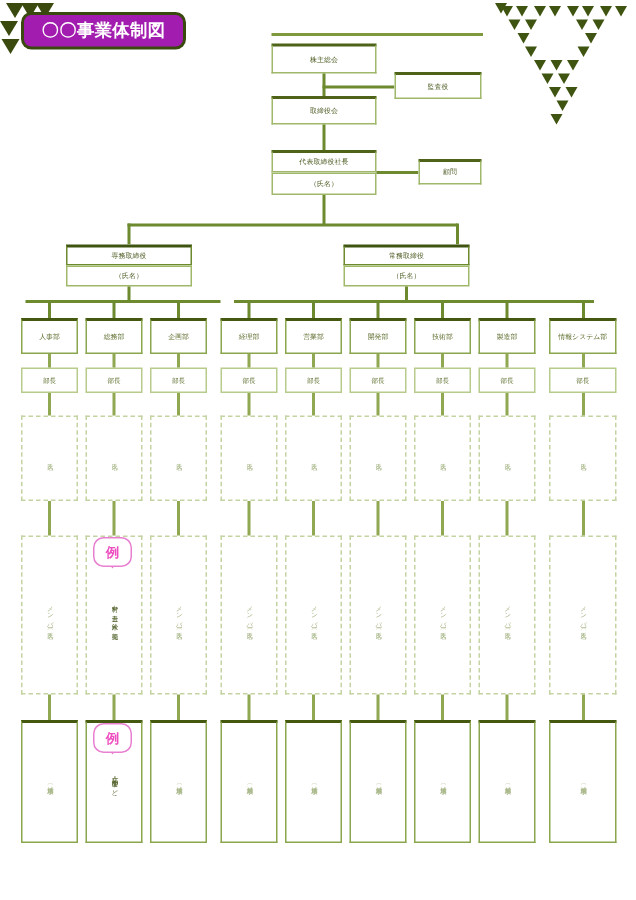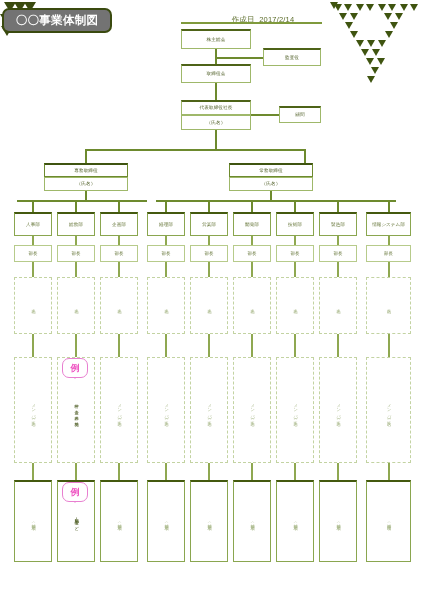--- a/index.html
+++ b/index.html
@@ -8,23 +8,23 @@
     background:#ffffff;
     font-family:"Liberation Sans","DejaVu Sans",sans-serif;
     color:#3f4f18;
     overflow:hidden;
     position:relative;
   }
   #sheet{position:absolute;inset:0;}
 
   
   .title-banner{
-    position:absolute;left:4px;top:10px;
+    position:absolute;left:16px;top:10px;
     width:106px;height:21px;
-    background:#737373;
+    background:#a21caf;
     border-radius:5px;
     display:flex;align-items:center;justify-content:center;
     color:#ffffff;
     font-size:11.5px;font-weight:bold;letter-spacing:.3px;
     box-shadow:0 0 0 2px #3a4a0f;
     z-index:5;
   }
   .banner-tri{
     position:absolute;
     width:0;height:0;
@@ -162,24 +162,20 @@
     </svg>
   </div>
 
   <div class="banner-tri" style="left:4px;top:2px;"></div>
   <div class="banner-tri" style="left:14px;top:2px;"></div>
   <div class="banner-tri" style="left:24px;top:2px;"></div>
   <div class="banner-tri" style="left:0px;top:14px;"></div>
   <div class="banner-tri" style="left:1px;top:26px;"></div>
   <div class="title-banner">〇〇事業体制図</div>
 
-  <div class="date-wrap">
-    <span class="date-text">作成日</span>
-    <span class="date-text">2017/2/14</span>
-  </div>
   <div class="date-rule"></div>
 
   <div class="box" style="left:181px;top:29px;width:70px;height:20px;">株主総会</div>
 
   <div class="ln lnv" style="left:215px;top:49px;height:15px;"></div>
 
   <div class="ln lnh" style="left:215px;top:57px;width:48px;"></div>
   <div class="box" style="left:263px;top:48px;width:58px;height:18px;">監査役</div>
 
   <div class="box" style="left:181px;top:64px;width:70px;height:19px;">取締役会</div>

